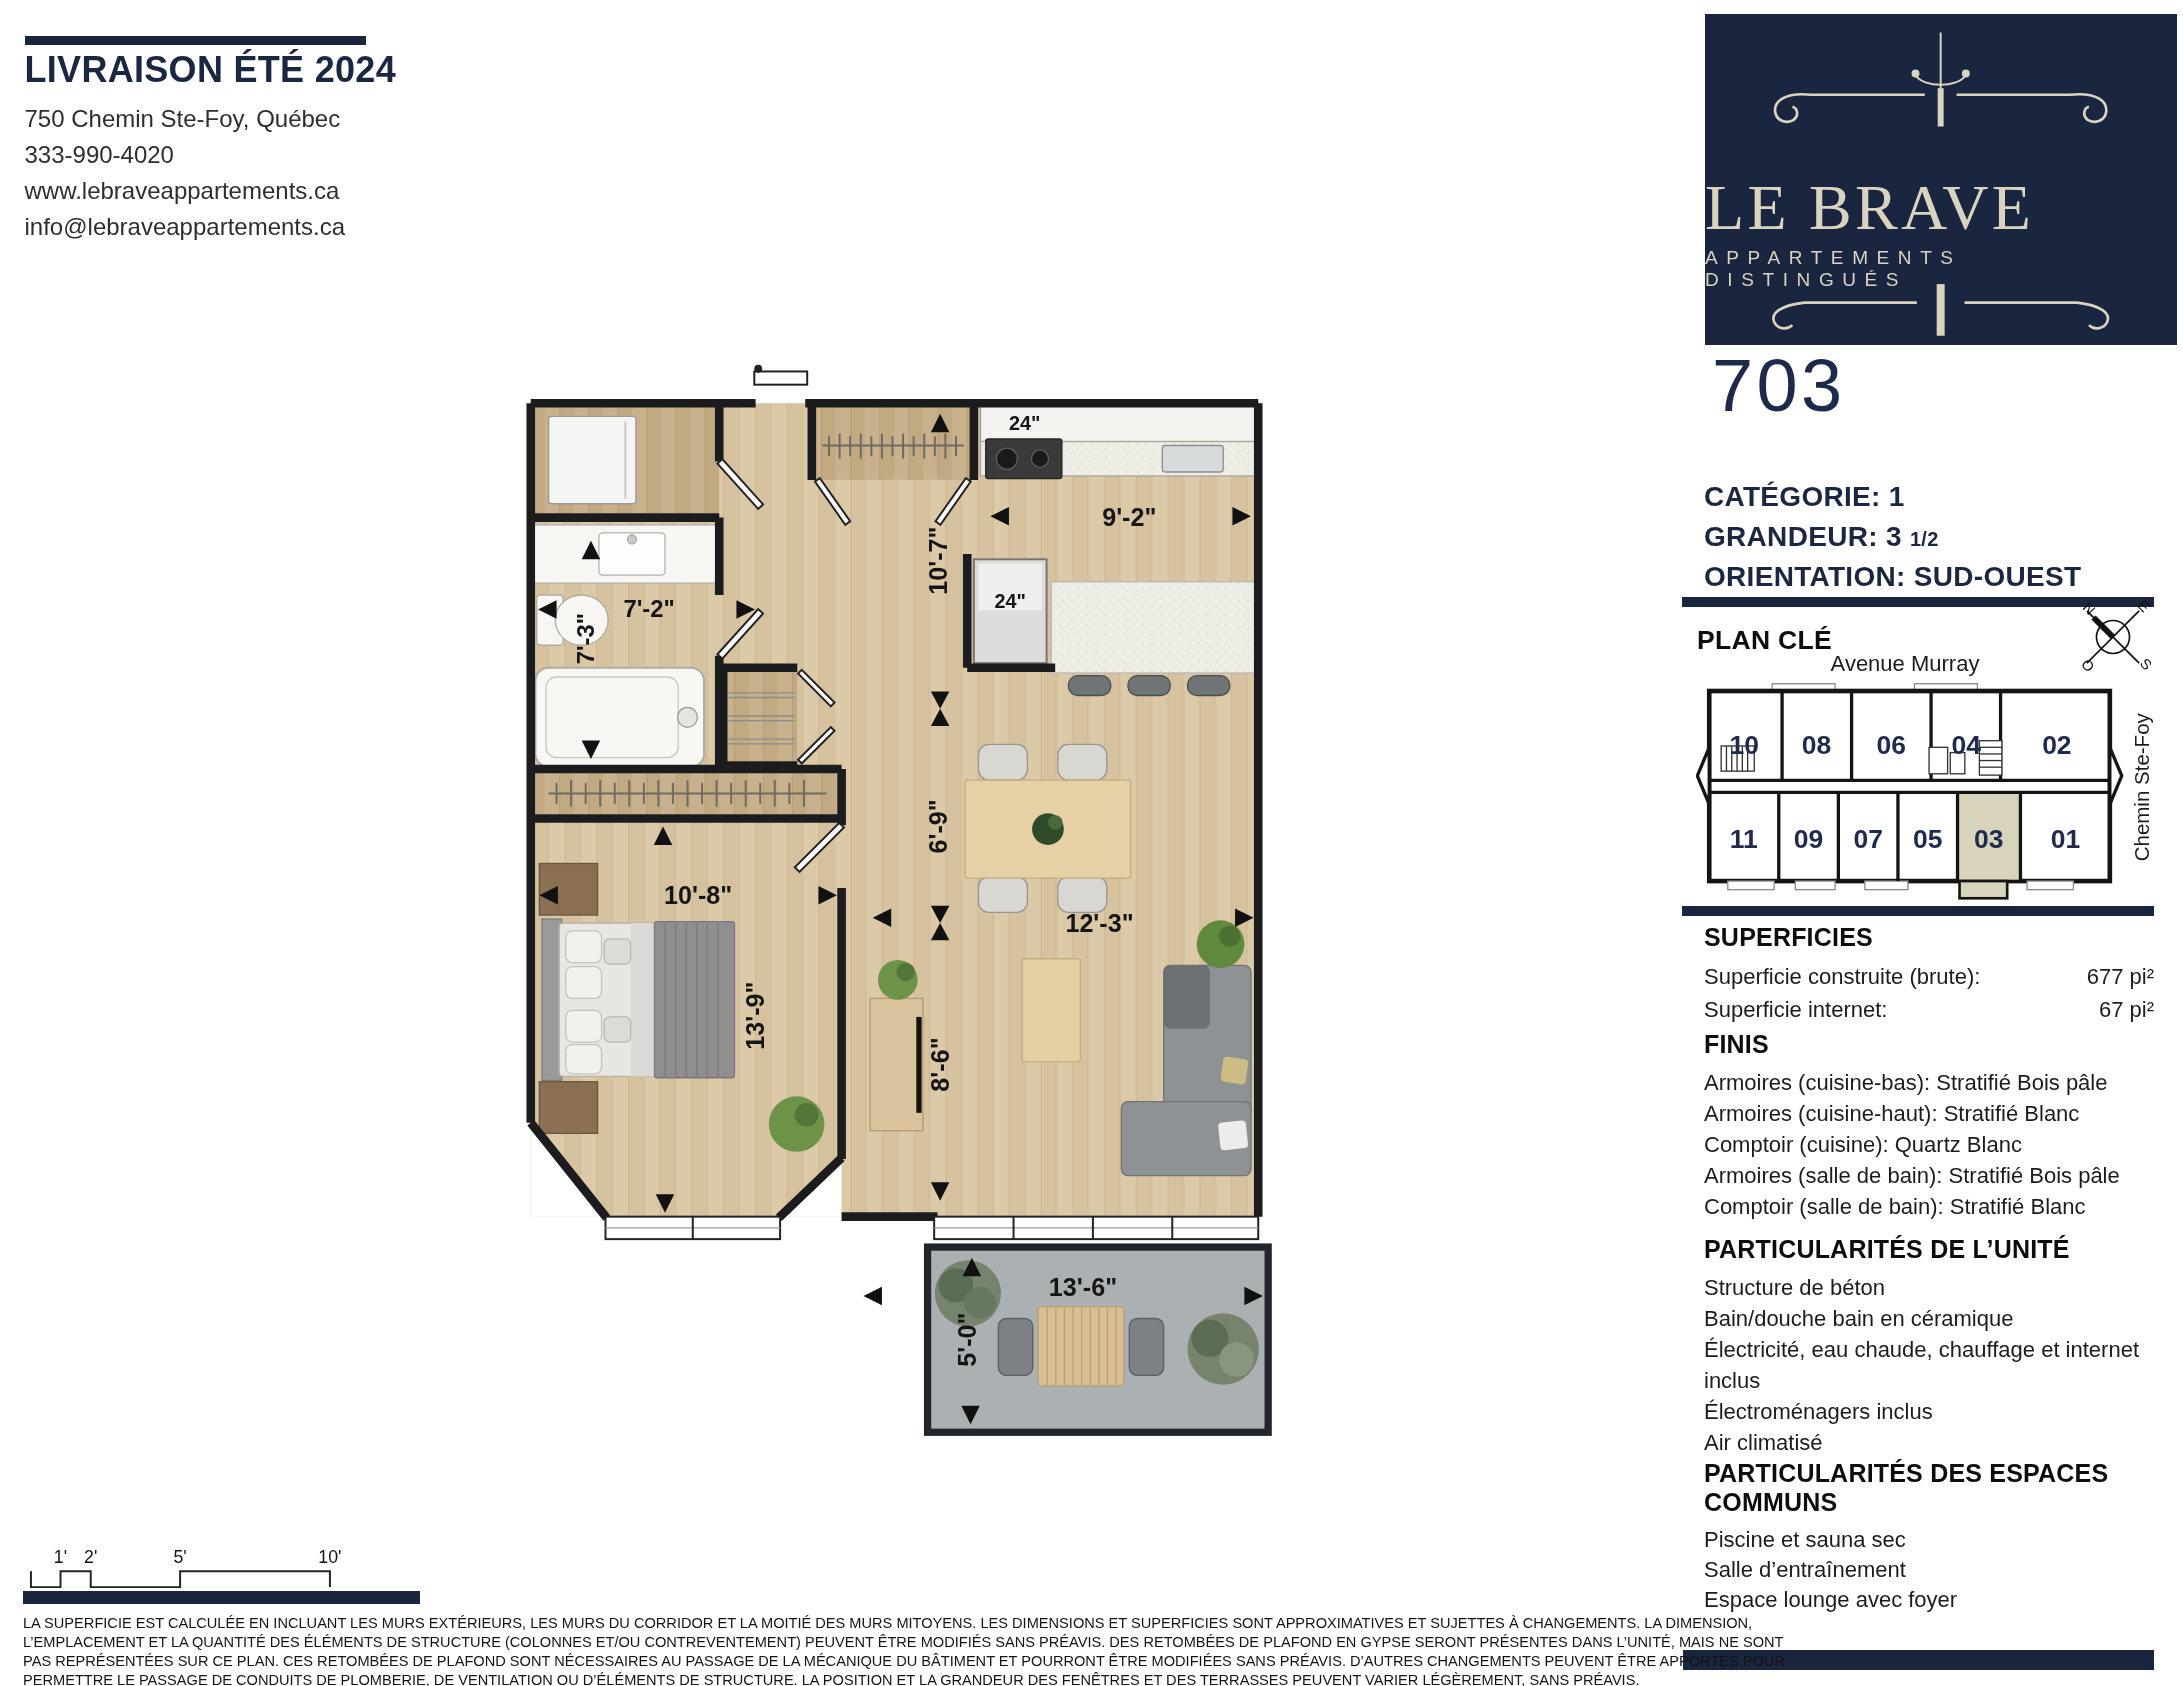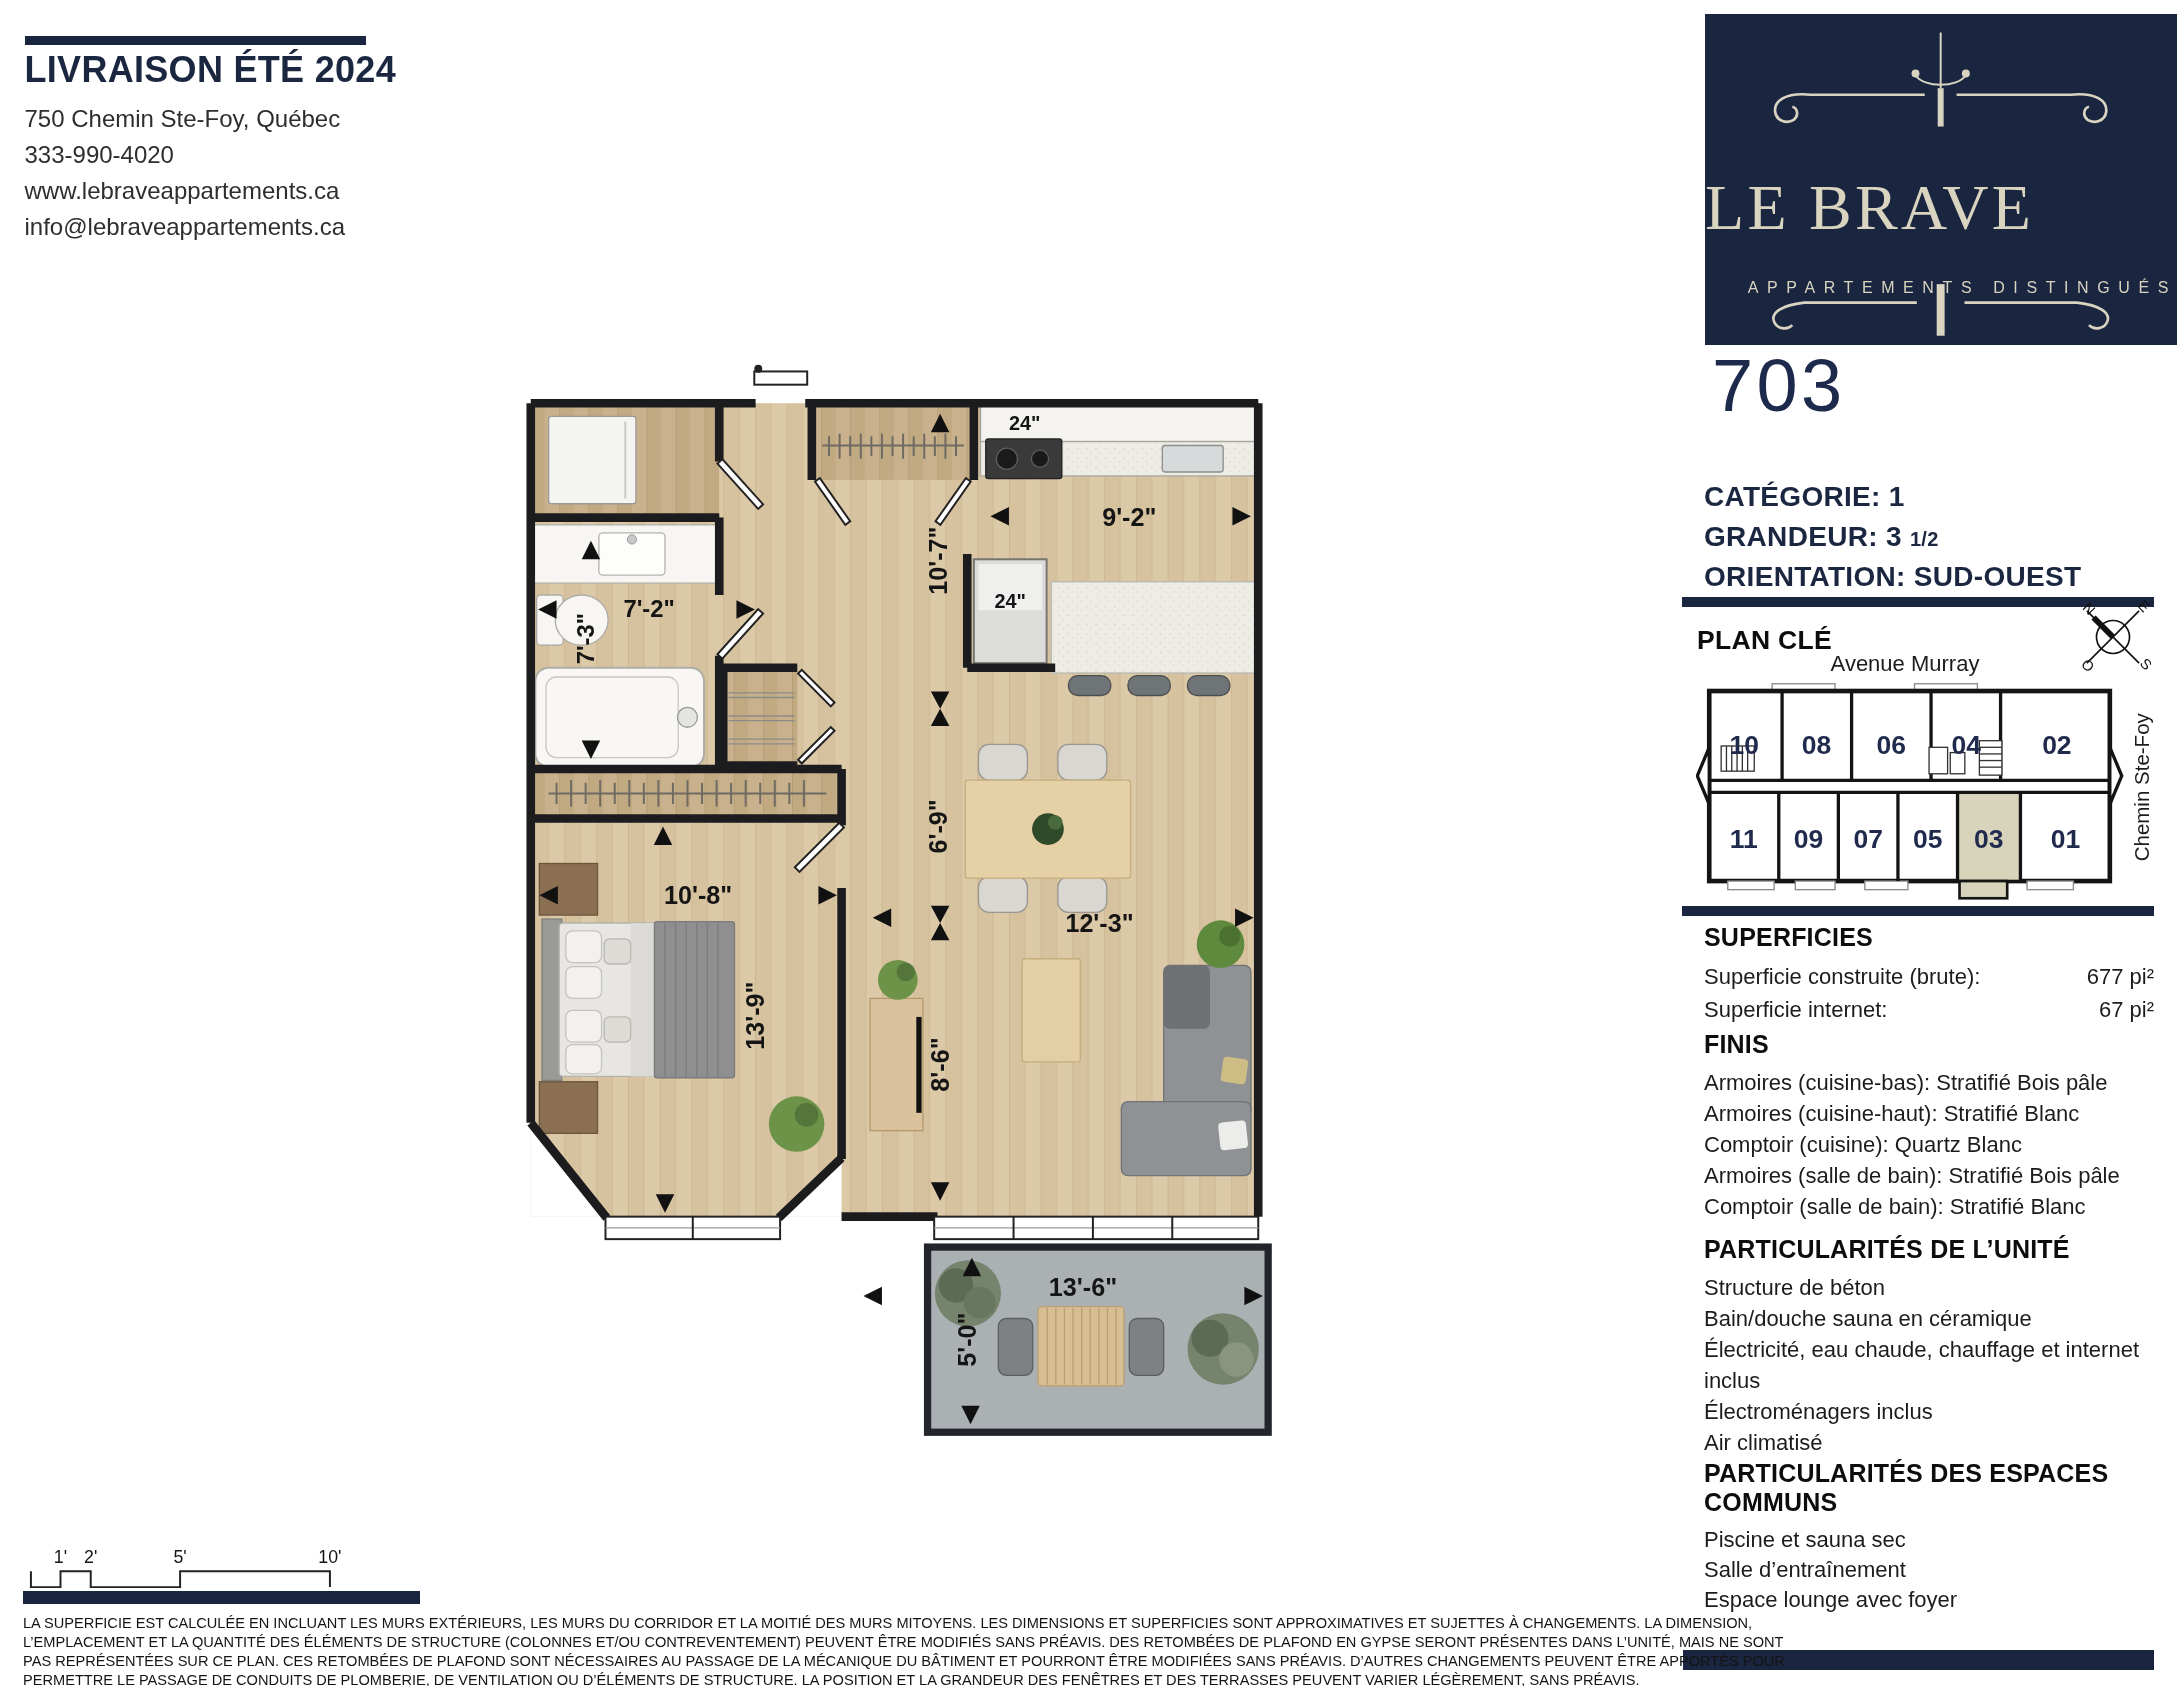--- a/index.html
+++ b/index.html
@@ -7,22 +7,22 @@
   #page{position:relative;width:2183px;height:1687px;overflow:hidden;background:#fff;border-radius:19px;}
   .abs{position:absolute;}
   .navy-bar{background:#1a2540;}
   
   #hdr-title{left:24.5px;top:49px;font-size:36px;font-weight:bold;color:#1b2740;letter-spacing:0.3px;}
   #hdr-lines{left:24.5px;top:101px;font-size:24px;color:#2e2e2e;line-height:36px;font-weight:400;}
   
   #logo{left:1705px;top:14px;width:472px;height:331px;background:#1a2540;}
   #logo .brand{position:absolute;left:0;top:157px;width:472px;text-align:left;
     font-family:"Liberation Serif",serif;font-size:64px;color:#d9d4c0;letter-spacing:3.3px;}
-  #logo .tagline{position:absolute;left:0;top:233px;width:472px;text-align:right;
-    font-size:16px;color:#d9d4c0;letter-spacing:8.6px;margin-top:32px;}
+  #logo .tagline{position:absolute;left:0;top:233px;width:472px;text-align:left;
+    font-size:19px;color:#d9d4c0;letter-spacing:8.6px;}
   #unit-number{left:1712px;top:343px;font-size:74px;color:#1e2a4c;letter-spacing:3.3px;font-weight:400;}
   
   .info-line{left:1704px;font-size:28px;font-weight:bold;color:#1b2740;letter-spacing:0.3px;}
   .frac{font-size:20px;font-weight:bold;}
   #plan-cle{left:1697px;top:617px;font-size:26.5px;font-weight:bold;color:#0d0d0d;letter-spacing:0.3px;margin-top:8px;}
   #avenue-murray{left:1700px;top:651px;width:410px;text-align:center;font-size:22px;color:#1c1c1c;}
   #chemin{left:2044px;top:774px;width:198px;height:26.5px;text-align:center;
     font-size:20.5px;color:#1c1c1c;transform:rotate(-90deg);}
   
   .section{left:1704px;width:450px;}
@@ -169,21 +169,21 @@
     <div class="item">Armoires (cuisine-bas): Stratifié Bois pâle</div>
     <div class="item">Armoires (cuisine-haut): Stratifié Blanc</div>
     <div class="item">Comptoir (cuisine): Quartz Blanc</div>
     <div class="item">Armoires (salle de bain): Stratifié Bois pâle</div>
     <div class="item">Comptoir (salle de bain): Stratifié Blanc</div>
   </div>
 
   <div class="abs section" style="top:1235px;" id="sec-unit-features">
     <h3>PARTICULARITÉS DE L’UNITÉ</h3>
     <div class="item">Structure de béton</div>
-    <div class="item">Bain/douche sauna en céramique</div>
+    <div class="item">Bain/douche bain en céramique</div>
     <div class="item">Électricité, eau chaude, chauffage et internet inclus</div>
     <div class="item">Électroménagers inclus</div>
     <div class="item">Air climatisé</div>
   </div>
 
   <div class="abs section" style="top:1427px;margin-top:32px;" id="sec-commons">
     <h3>PARTICULARITÉS DES ESPACES COMMUNS</h3>
     <div class="item">Piscine et sauna sec</div>
     <div class="item">Salle d’entraînement</div>
     <div class="item">Espace lounge avec foyer</div>

